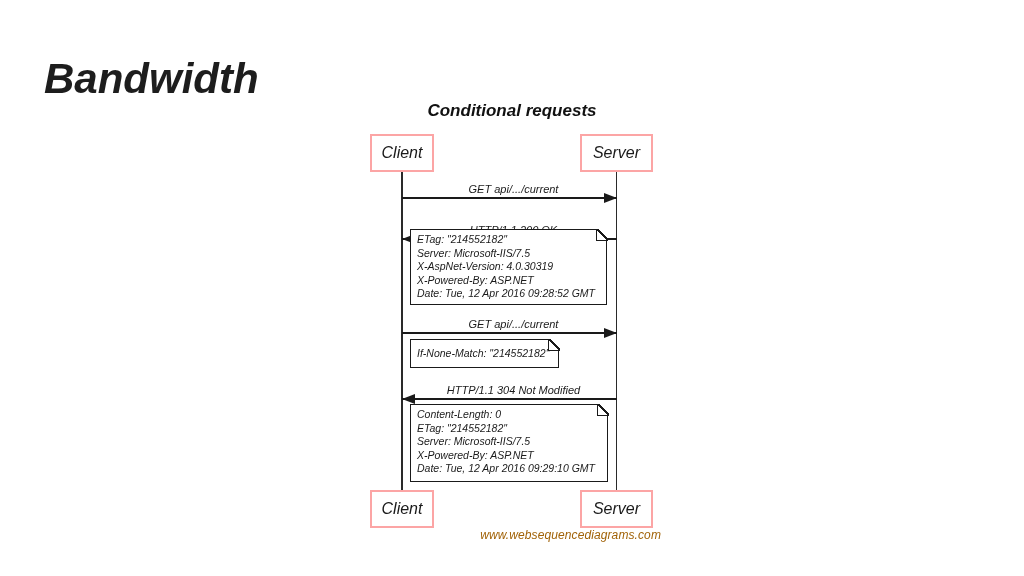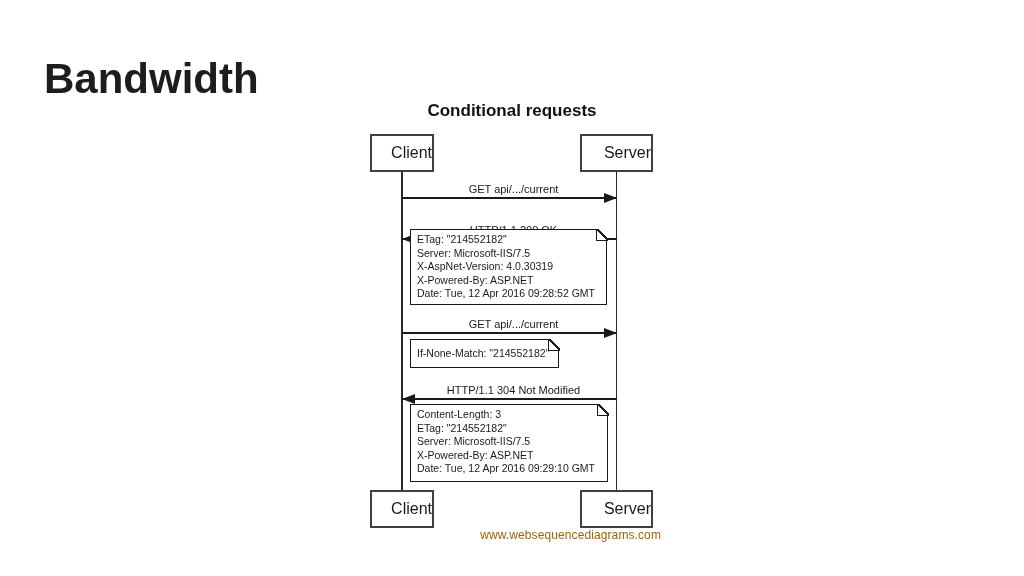--- a/index.html
+++ b/index.html
@@ -1,40 +1,40 @@
 <!DOCTYPE html>
 <html><head>
 <meta charset="utf-8">
 <style>
   * { margin: 0; padding: 0; box-sizing: border-box; }
   html, body { width: 1024px; height: 576px; background: #ffffff; overflow: hidden; }
   body { font-family: "Liberation Sans", sans-serif; color: #1a1a1a; position: relative; }
 
-  .slide { position: absolute; left: 0; top: 0; width: 1024px; height: 428px; background: #ffffff; }
+  .slide { position: absolute; left: 0; top: 0; width: 1024px; height: 428px; background: #ffffff; font-style: italic; }
 
   .slide-title {
     position: absolute; left: 44px; top: 56px;
     font-size: 42px; font-weight: 700; color: #1d1d1d;
     letter-spacing: 0px; line-height: 1.1;
   }
 
   .diagram {
     position: absolute; left: 370px; top: 100px; width: 296px; height: 446px;
     font-size: 11px; color: #1a1a1a;
   }
 
   .diagram-title {
     position: absolute; left: 0; top: 1px; width: 284px;
     text-align: center; font-size: 17px; font-weight: 700; color: #111;
   }
 
   .actor-box {
     position: absolute; height: 38px;
-    border: 2px solid #404040; background: #ffffff;
-    display: flex; align-items: center; justify-content: flex-end;
+    border: 2px solid #fca5a5; background: #ffffff;
+    display: flex; align-items: center; justify-content: center;
     font-size: 16px;
   }
   .actor-client-top, .actor-client-bottom { left: 0; width: 64px; }
   .actor-server-top, .actor-server-bottom { left: 210px; width: 73px; }
   .actor-top { top: 34px; }
   .actor-bottom { top: 390px; }
 
   .lifeline {
     position: absolute; top: 72px; width: 1.5px; height: 318px; background: #2a2a2a;
   }
@@ -138,21 +138,21 @@
 
     <div class="msg msg-4">
       <div class="msg-label">HTTP/1.1 304 Not Modified</div>
       <div class="msg-line">
         <span class="arrowhead left"></span>
       </div>
     </div>
 
     <div class="note note-3">
       <span class="note-fold"></span>
-      <div>Content-Length: 3</div>
+      <div>Content-Length: 0</div>
       <div>ETag: "214552182"</div>
       <div>Server: Microsoft-IIS/7.5</div>
       <div>X-Powered-By: ASP.NET</div>
       <div>Date: Tue, 12 Apr 2016 09:29:10 GMT</div>
     </div>
 
     <div class="actor-box actor-bottom actor-client-bottom">
       <span>Client</span>
     </div>
     <div class="actor-box actor-bottom actor-server-bottom">

